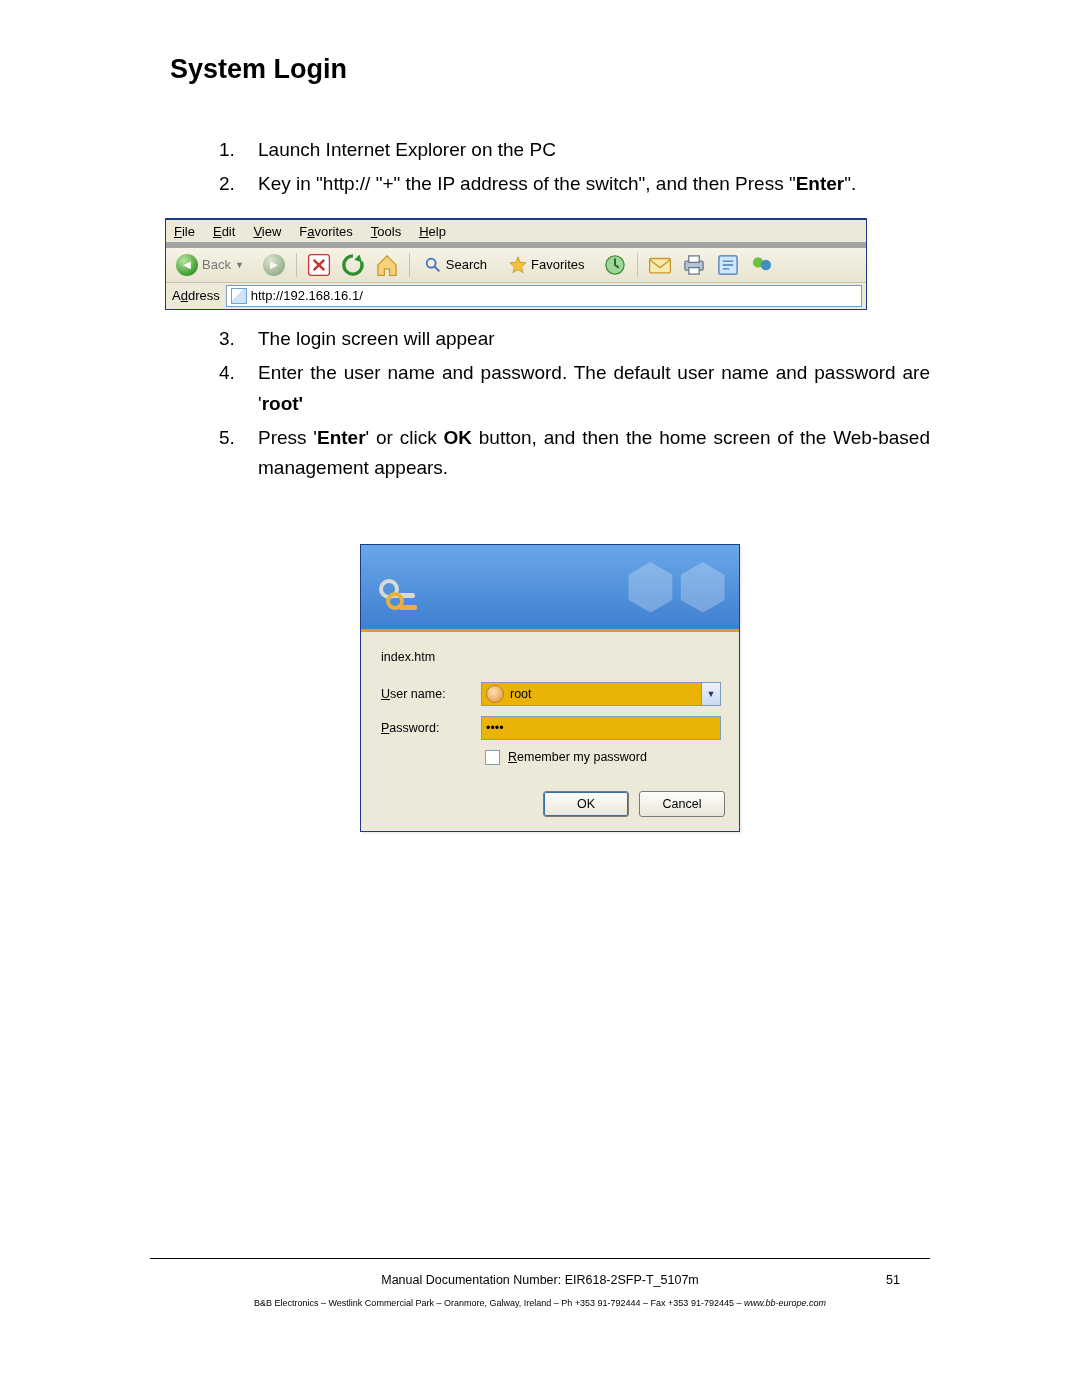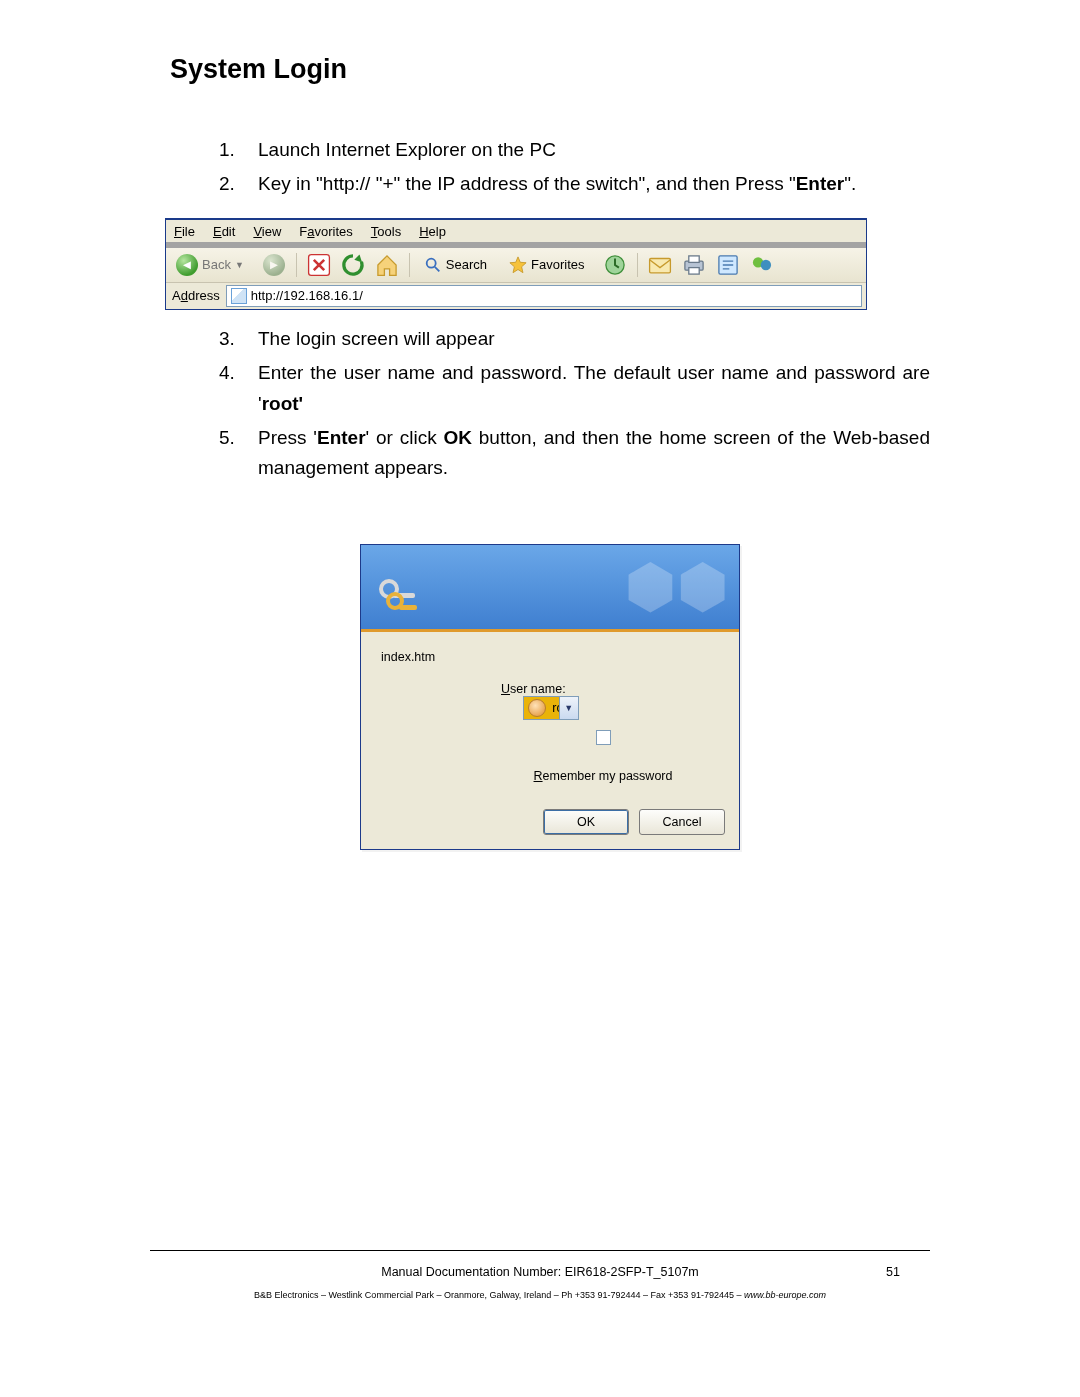--- a/index.html
+++ b/index.html
@@ -156,21 +156,21 @@
     font-size: 60px;
     display: flex; gap: -4px;
   }
   .key-ico {
     width: 44px; height: 44px; margin-bottom: 10px;
     position: relative;
   }
   .key-ico svg { width: 100%; height: 100%; }
   .dlg-body { padding: 18px 18px 8px 20px; }
   .realm { margin-bottom: 18px; }
-  .form-row { display: flex; align-items: center; margin-bottom: 10px; flex-direction: column; }
+  .form-row { display: flex; align-items: center; margin-bottom: 10px; }
   .form-row label { width: 100px; }
   .combo, .pw {
     flex: 1 1 auto;
     height: 22px;
     border: 1px solid #7f9db9;
     background: #eab308;
     display: flex;
     align-items: center;
     padding: 0 4px;
     position: relative;
@@ -181,21 +181,21 @@
     background: linear-gradient(#eef3fa,#cadaf0);
     display: flex; align-items: center; justify-content: center;
     font-size: 9px; color: #2a3a6a;
   }
   .user-ico {
     width: 16px; height: 16px; margin-right: 6px;
     border-radius: 50%;
     background: radial-gradient(circle at 40% 35%, #ffe2b8, #e8a755 70%);
     border: 1px solid #b77d2d;
   }
-  .remember-row { margin-left: 104px; display: flex; align-items: center; gap: 24px; flex-direction: column; }
+  .remember-row { margin-left: 104px; display: flex; align-items: center; gap: 8px; }
   .cb {
     width: 13px; height: 13px; border: 1px solid #7f9db9; background: #fff;
   }
   .btn-row {
     display: flex;
     justify-content: flex-end;
     gap: 10px;
     padding: 18px 14px 14px;
   }
   .winbtn {
@@ -203,21 +203,21 @@
     border: 1px solid #7a7a7a;
     border-radius: 3px;
     background: linear-gradient(#fdfdfb,#e9e6d8);
     display: inline-flex; align-items: center; justify-content: center;
   }
   .winbtn.default { box-shadow: 0 0 0 1px #3b6ea5 inset; }
 
   .footer {
     position: absolute;
     left: 150px; right: 150px;
-    bottom: 96px;
+    bottom: 88px;
     text-align: center;
     font-size: 12.5px;
   }
   .footer hr {
     border: none;
     border-top: 1.5px solid #000;
     margin-bottom: 14px;
   }
   .doc-line { display: flex; justify-content: space-between; padding: 0 30px; }
   .tiny {
@@ -357,20 +357,26 @@
         </div>
       </div>
       <div class="dlg-body">
         <div class="realm">index.htm</div>
         <div class="form-row">
           <label><u>U</u>ser name:</label>
           <div class="combo">
             <span class="user-ico"></span>
             <span>root</span>
             <span class="drop">▼</span>
+          </div>
+        </div>
+        <div class="form-row">
+          <label><u>P</u>assword:</label>
+          <div class="pw">
+            <span>••••</span>
           </div>
         </div>
         <div class="remember-row">
           <span class="cb"></span>
           <span><u>R</u>emember my password</span>
         </div>
       </div>
       <div class="btn-row">
         <span class="winbtn default">
             <span>OK</span>

